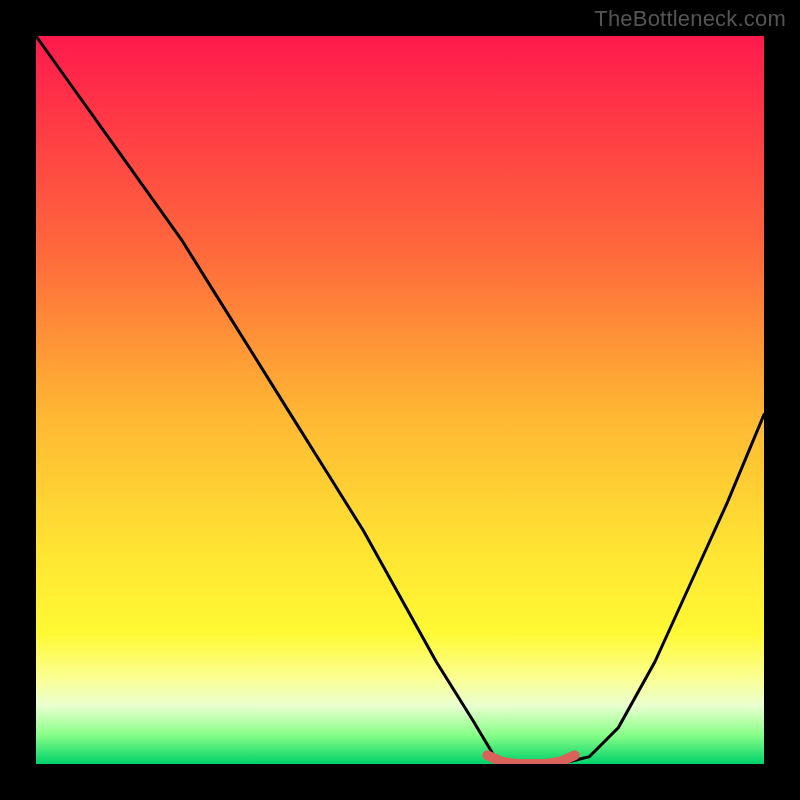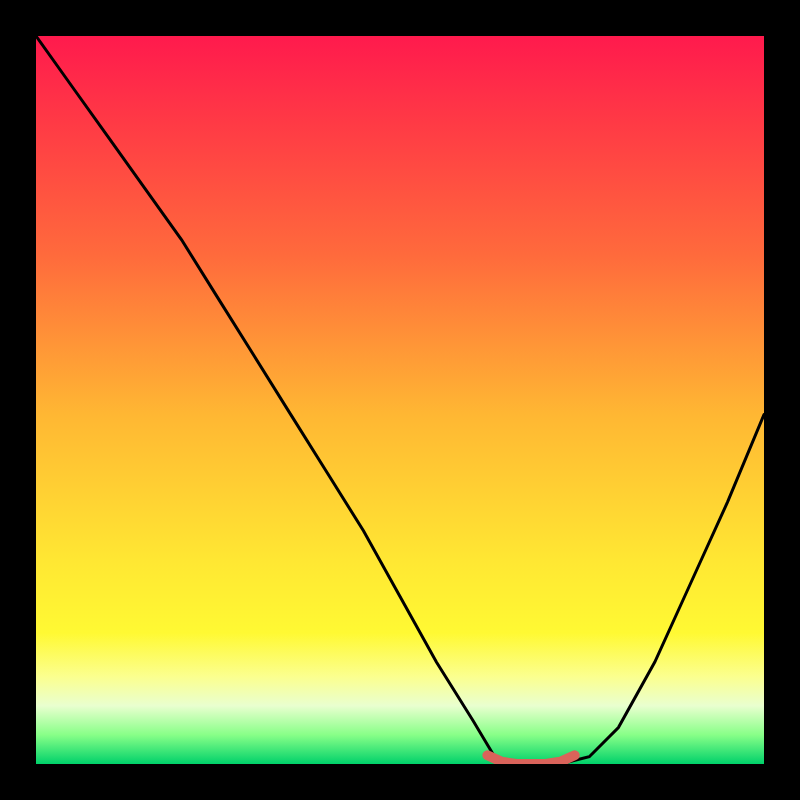--- a/index.html
+++ b/index.html
@@ -58,13 +58,14 @@
 </head>
 <body>
 
 <div class="frame">
   <div class="plot">
     <svg class="curve" viewBox="0 0 728 728" preserveAspectRatio="none">
       <path d="M0.0 0.0 L36.4 51.0 L72.8 101.9 L109.2 152.9 L145.6 203.8 L182.0 262.1 L218.4 320.3 L254.8 378.6 L291.2 436.8 L327.6 495.0 L364.0 560.6 L400.4 626.1 L436.8 684.3 L458.6 720.7 L480.5 728.0 L502.3 728.0 L524.2 728.0 L553.3 720.7 L582.4 691.6 L618.8 626.1 L655.2 546.0 L691.6 465.9 L728.0 378.6" fill="none" stroke="#000000" stroke-width="3" stroke-linecap="round" id="curve-path"></path>
       <path d="M451.4 719.3 L465.9 725.8 L480.5 728.0 L495.0 728.0 L509.6 728.0 L524.2 725.8 L538.7 719.3" fill="none" stroke="#d9635a" stroke-width="10" stroke-linecap="round" id="band-path"></path>
     </svg>
   </div>
+  <div class="watermark">TheBottleneck.com</div>
 </div>
 
 </body></html>

